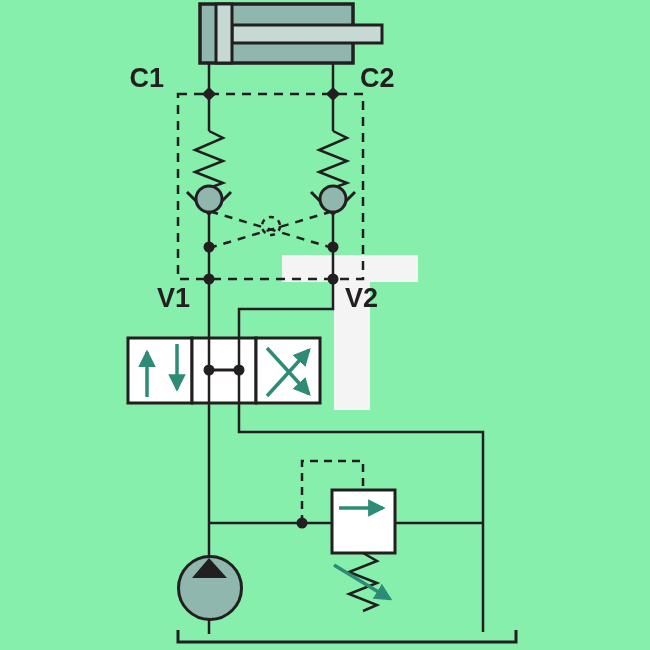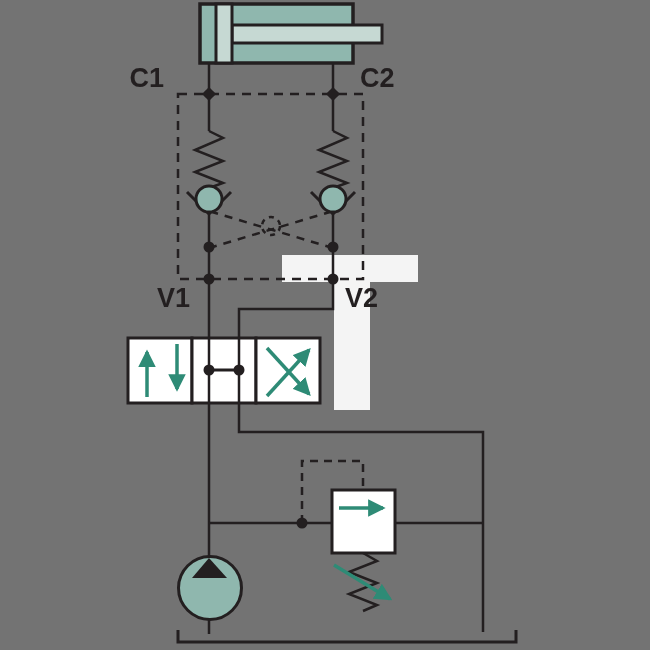--- a/index.html
+++ b/index.html
@@ -1,17 +1,17 @@
 <!DOCTYPE html>
 <html><head>
 <meta charset="utf-8">
 <style>
   html,body{margin:0;padding:0;background:#ffffff;}
   body{width:650px;height:650px;overflow:hidden;font-family:"Liberation Sans",sans-serif;}
-  .stage{position:relative;width:650px;height:650px;background:#737373;}
+  .stage{position:relative;width:650px;height:650px;background:#86efac;}
   svg{display:block;}
   .port-label{font-family:"Liberation Sans",sans-serif;font-size:27px;font-weight:600;fill:#231f20;}
 </style>
 </head>
 <body>
 
 <div class="stage">
 <svg width="650" height="650" viewBox="0 0 650 650">
 
   <defs>

